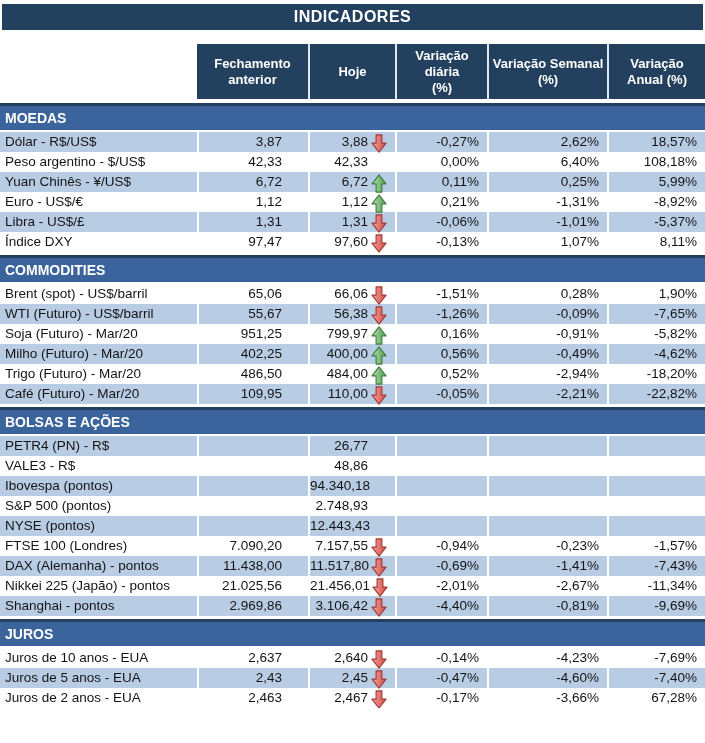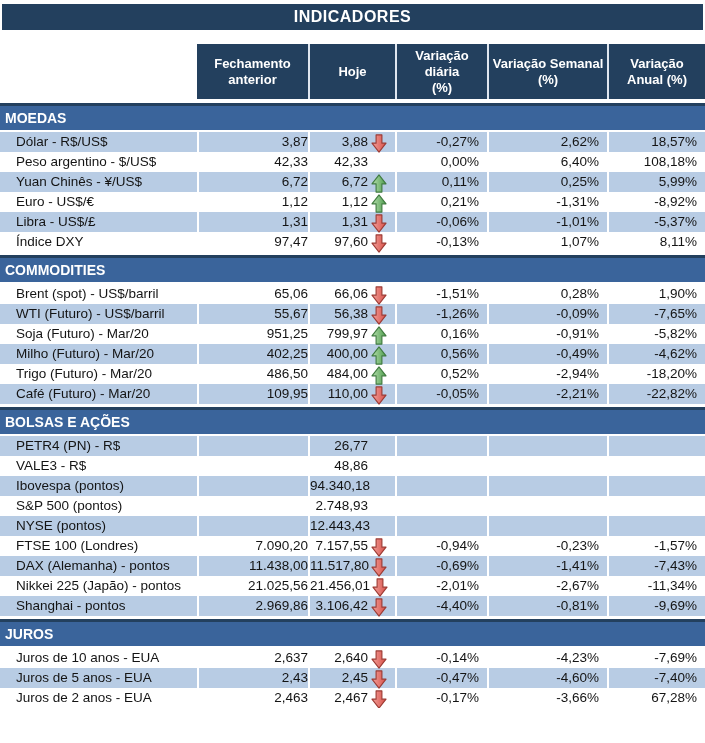--- a/index.html
+++ b/index.html
@@ -28,23 +28,23 @@
   .section-bar {
     border-top:3px solid #23405E; background:#3A649B; color:#ffffff;
     font-weight:bold; font-size:14px; height:24px; line-height:24px;
     padding-left:5px; margin-bottom:2px;
   }
 
   .row { height:20px; line-height:20px; font-size:13.5px; color:#141414; }
   .row.shaded { background:#B8CCE4; }
   .cell { box-sizing:border-box; white-space:nowrap; overflow:visible; }
   .row .cell + .cell { border-left:2px solid #ffffff; }
-  .c-label { padding-left:16px; }
+  .c-label { padding-left:5px; }
   .c-num { text-align:right; }
-  .c-hoje { }
+  .c-hoje { padding-right:26px; }
   .c-fech { display:flex; justify-content:flex-end; align-items:center; padding-right:6px; }
   .arrow-slot { width:21px; height:20px; display:flex; justify-content:center; align-items:center; }
   .arrow-slot svg { position:relative; top:1px; }
   .c-pct { padding-right:8px; }
 
   .footer { margin-top:3px; font-size:13.5px; color:#111111; }
   .fonte-line { margin-left:3px; }
   .fonte-label { font-weight:bold; margin-right:4px; }
   .extraido-line { margin-left:118px; margin-top:1px; }
   .extraido-label { margin-right:10px; }

